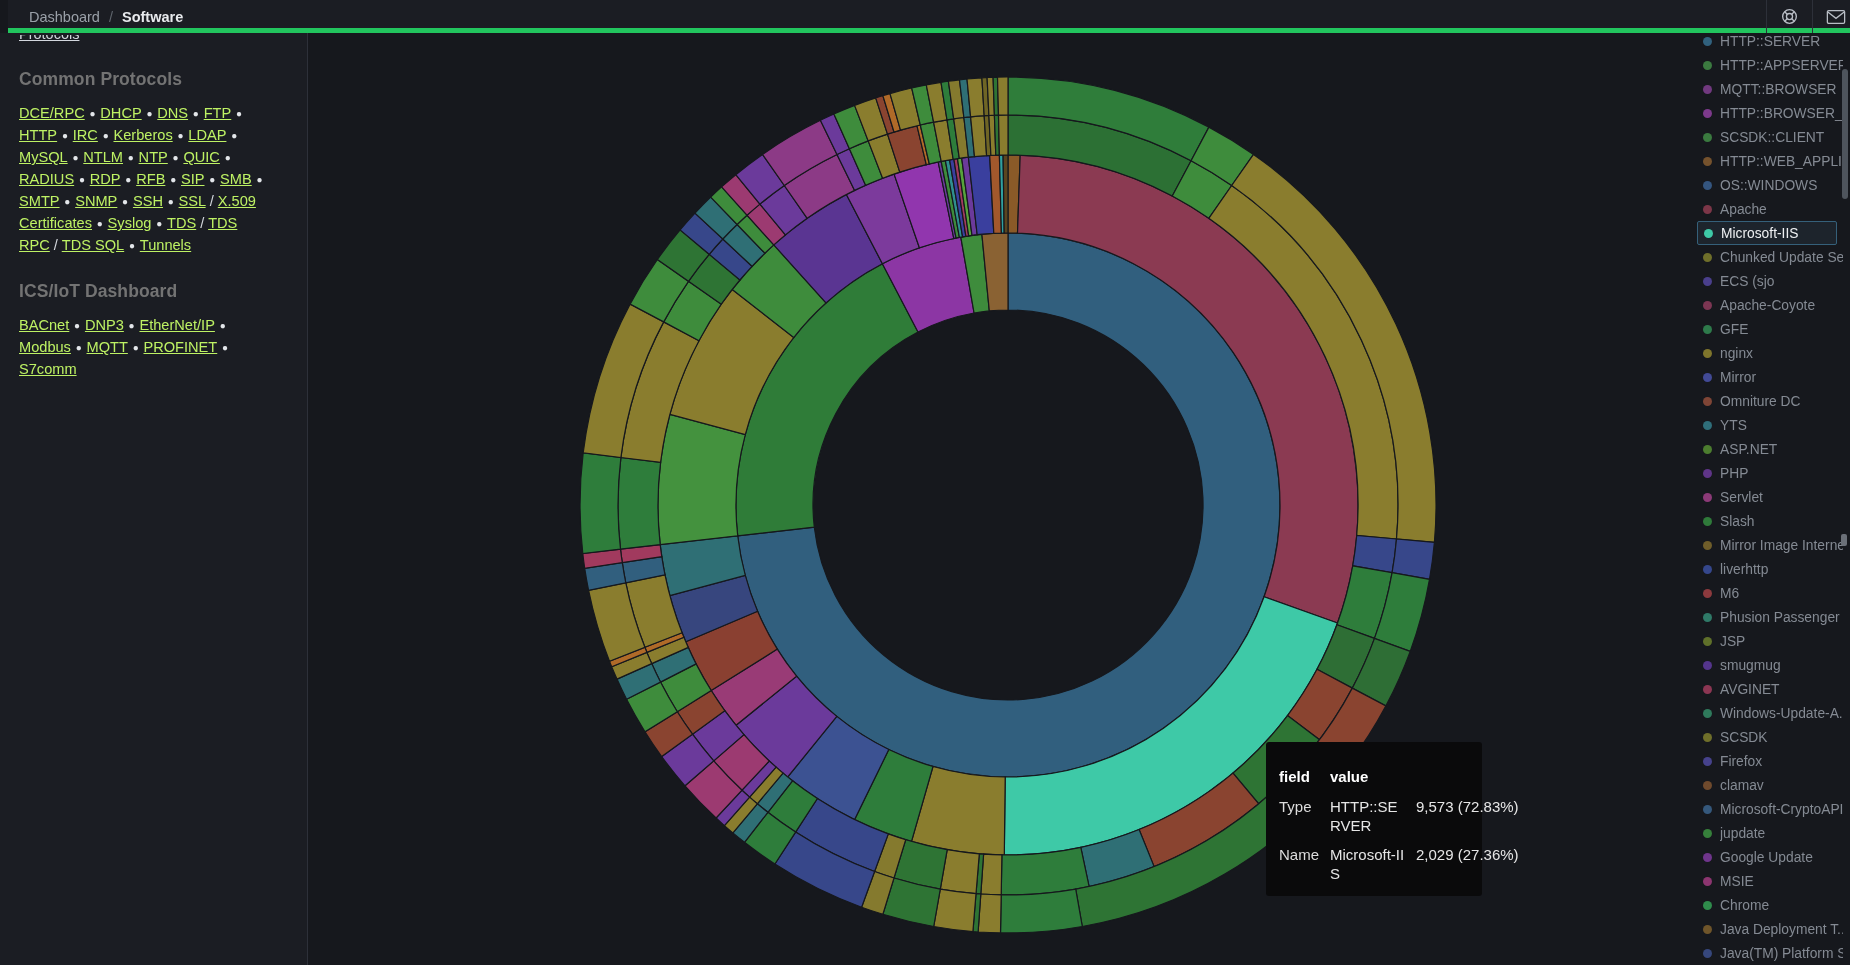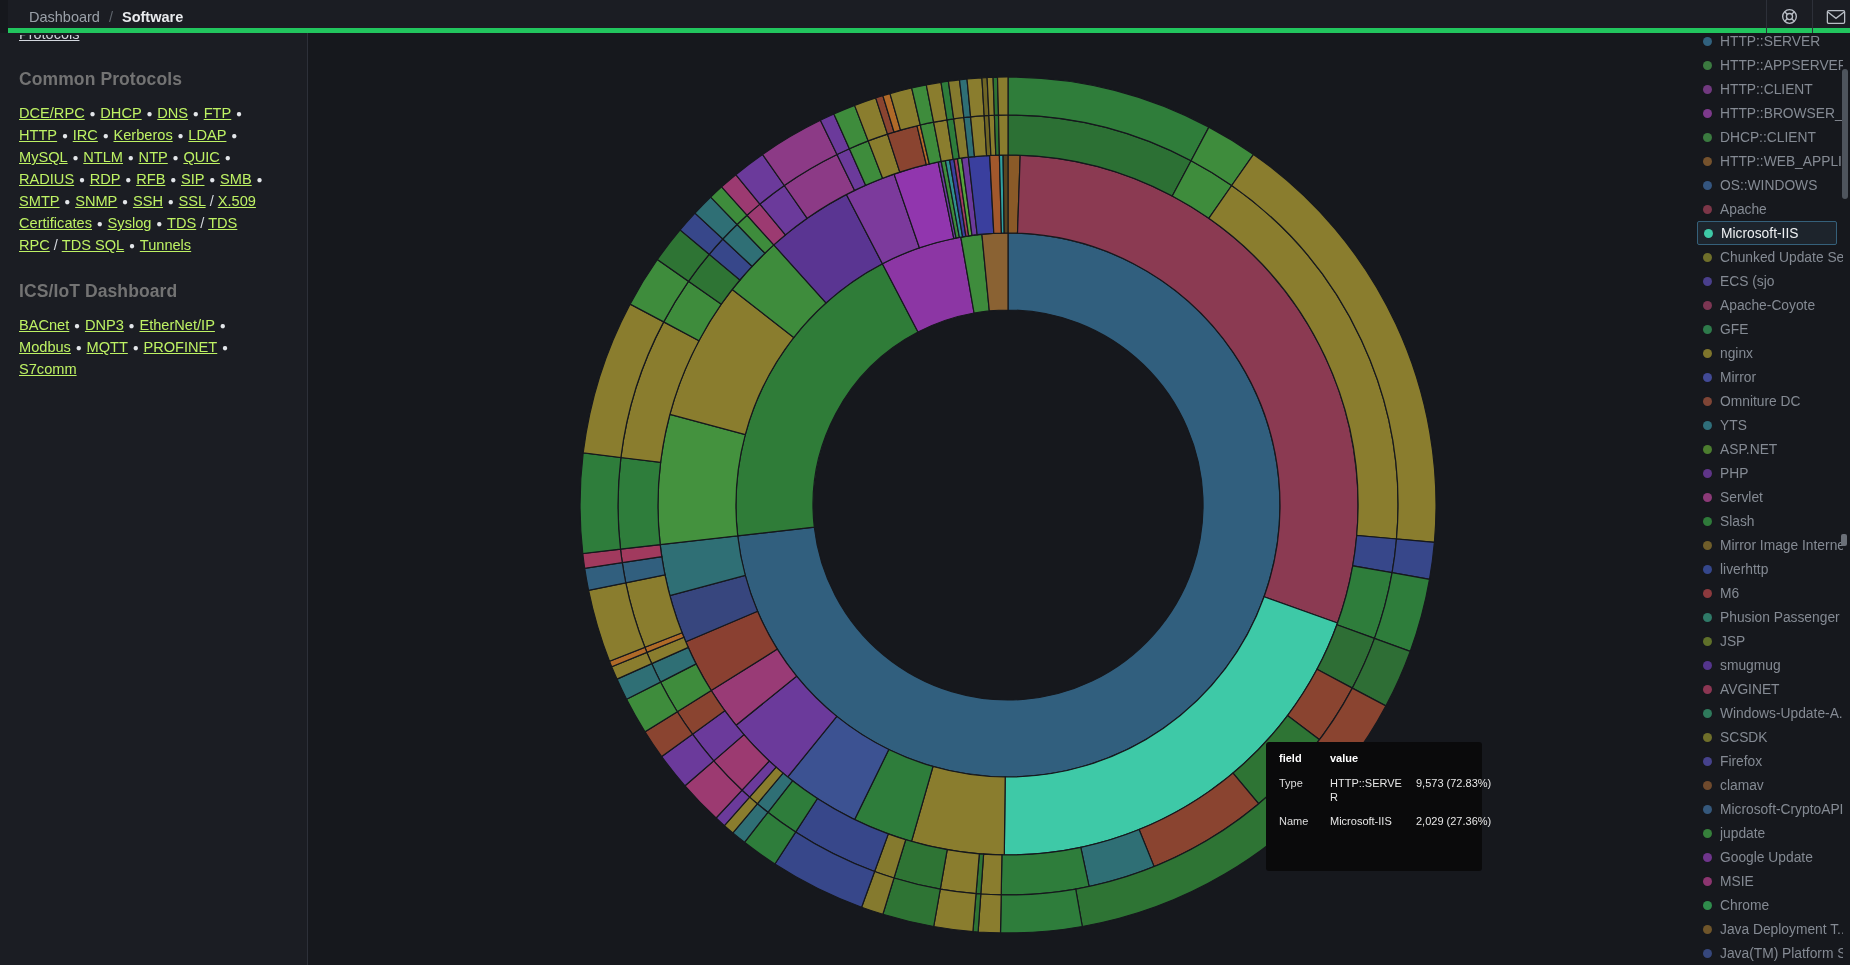--- a/index.html
+++ b/index.html
@@ -47,22 +47,22 @@
     padding-left:6px; cursor:pointer; }
   .legend-dot { width:9px; height:9px; border-radius:50%; flex:0 0 9px; }
   .legend-label { font-size:13.8px; color:#848a93; white-space:nowrap;
     overflow:hidden; }
   .legend-item.selected { border:1px solid #35607a; background:#1d242c;
     border-radius:2px; margin-right:6px; }
   .legend-item.selected .legend-label { color:#eef0f2; }
 
   
   #tooltip { position:absolute; left:1266px; top:742px; width:216px; min-height:129px;
-    background:#0a0a0b; border-radius:3px; padding:10px 13px 12px 13px; z-index:40;
-    color:#e6e6e6; font-size:11px; line-height:1.25; }
+    background:#0a0a0b; border-radius:3px; padding:26px 13px 12px 13px; z-index:40;
+    color:#e6e6e6; font-size:15px; line-height:1.25; }
   .tt-grid { display:grid; grid-template-columns:43px 78px auto; column-gap:8px;
     row-gap:11px; }
   .tt-head { font-weight:bold; color:#ffffff; }
   .tt-field { color:#dddddd; }
   .tt-val { word-break:break-all; }
   .tt-num { white-space:nowrap; }
 
   
   #scroll-track { position:absolute; right:0; top:33px; width:9px; height:932px; }
   #scroll-thumb { position:absolute; right:2px; top:36px; width:6px; height:130px;
@@ -267,29 +267,29 @@
       <li class="legend-item">
         <span class="legend-dot" style="background: rgb(49, 97, 126);"></span>
         <span class="legend-label">HTTP::SERVER</span>
       </li>
       <li class="legend-item">
         <span class="legend-dot" style="background: rgb(59, 122, 64);"></span>
         <span class="legend-label">HTTP::APPSERVER</span>
       </li>
       <li class="legend-item">
         <span class="legend-dot" style="background: rgb(113, 57, 127);"></span>
-        <span class="legend-label">HTTP::CLIENT</span>
+        <span class="legend-label">MQTT::BROWSER</span>
       </li>
       <li class="legend-item">
         <span class="legend-dot" style="background: rgb(125, 58, 140);"></span>
         <span class="legend-label">HTTP::BROWSER_P...</span>
       </li>
       <li class="legend-item">
         <span class="legend-dot" style="background: rgb(58, 122, 63);"></span>
-        <span class="legend-label">DHCP::CLIENT</span>
+        <span class="legend-label">SCSDK::CLIENT</span>
       </li>
       <li class="legend-item">
         <span class="legend-dot" style="background: rgb(117, 82, 45);"></span>
         <span class="legend-label">HTTP::WEB_APPLIC...</span>
       </li>
       <li class="legend-item">
         <span class="legend-dot" style="background: rgb(52, 85, 127);"></span>
         <span class="legend-label">OS::WINDOWS</span>
       </li>
       <li class="legend-item">

